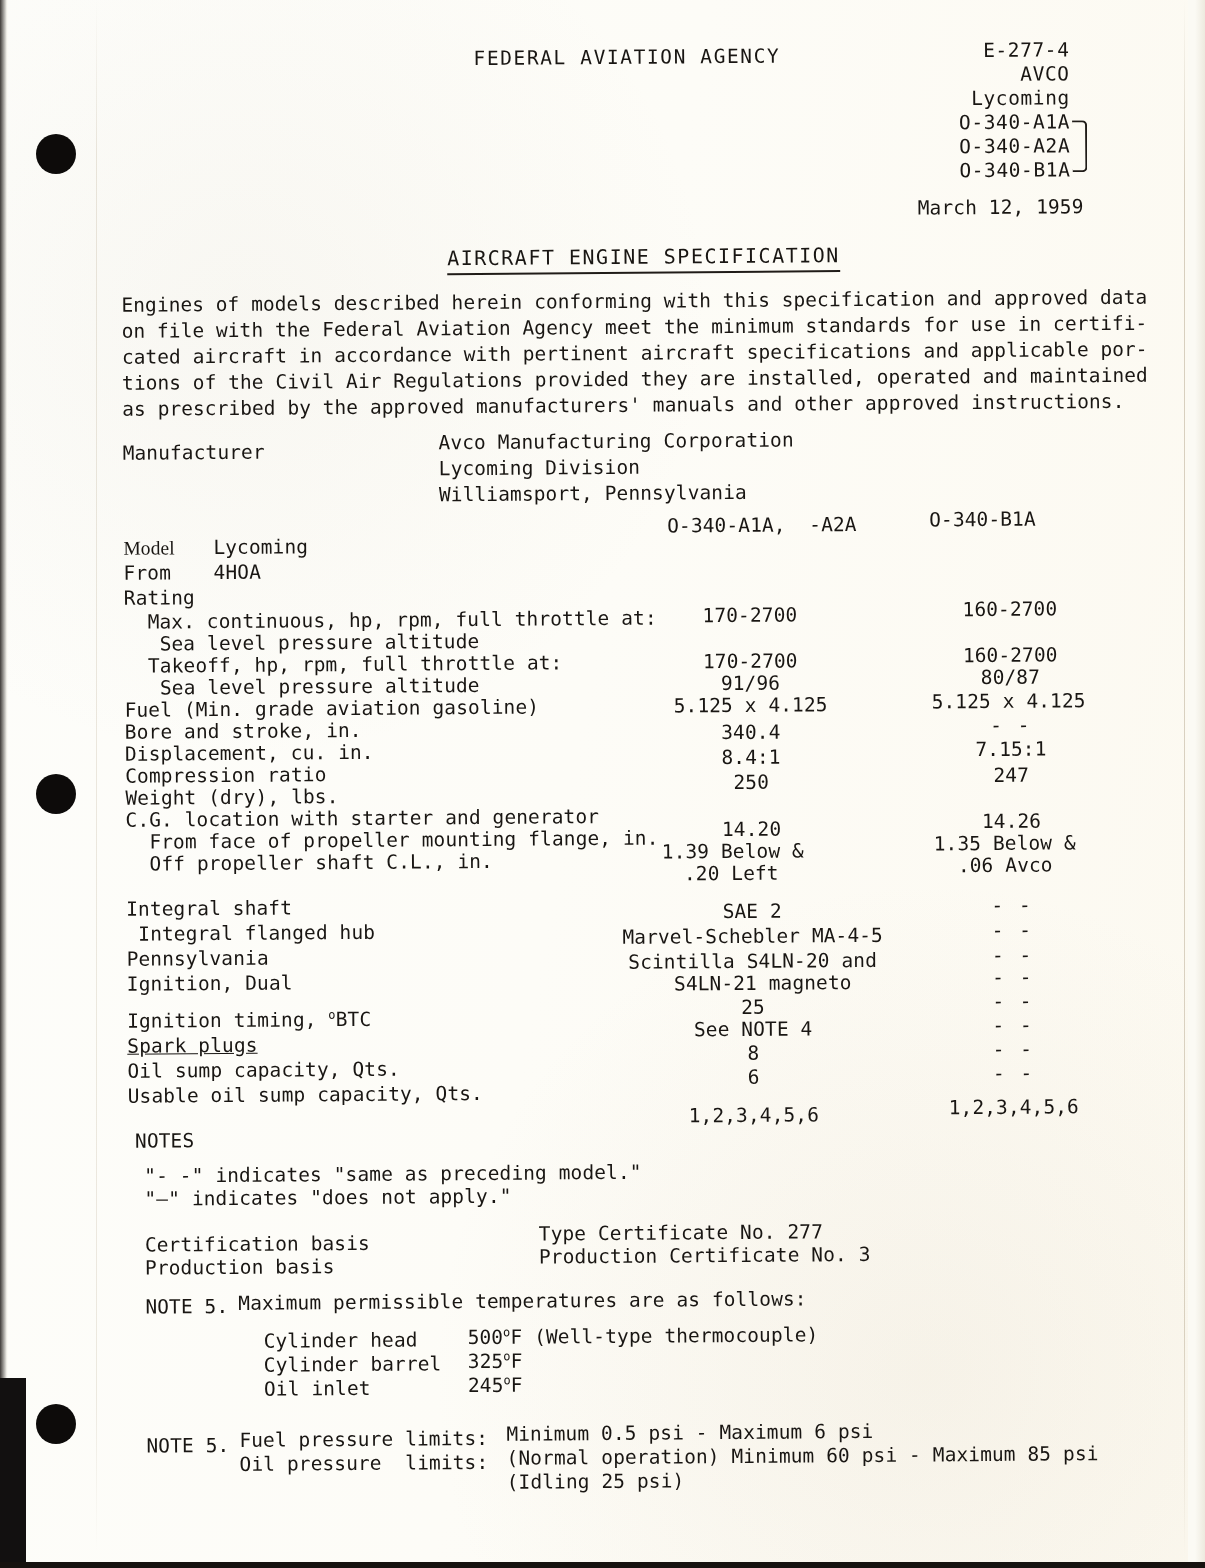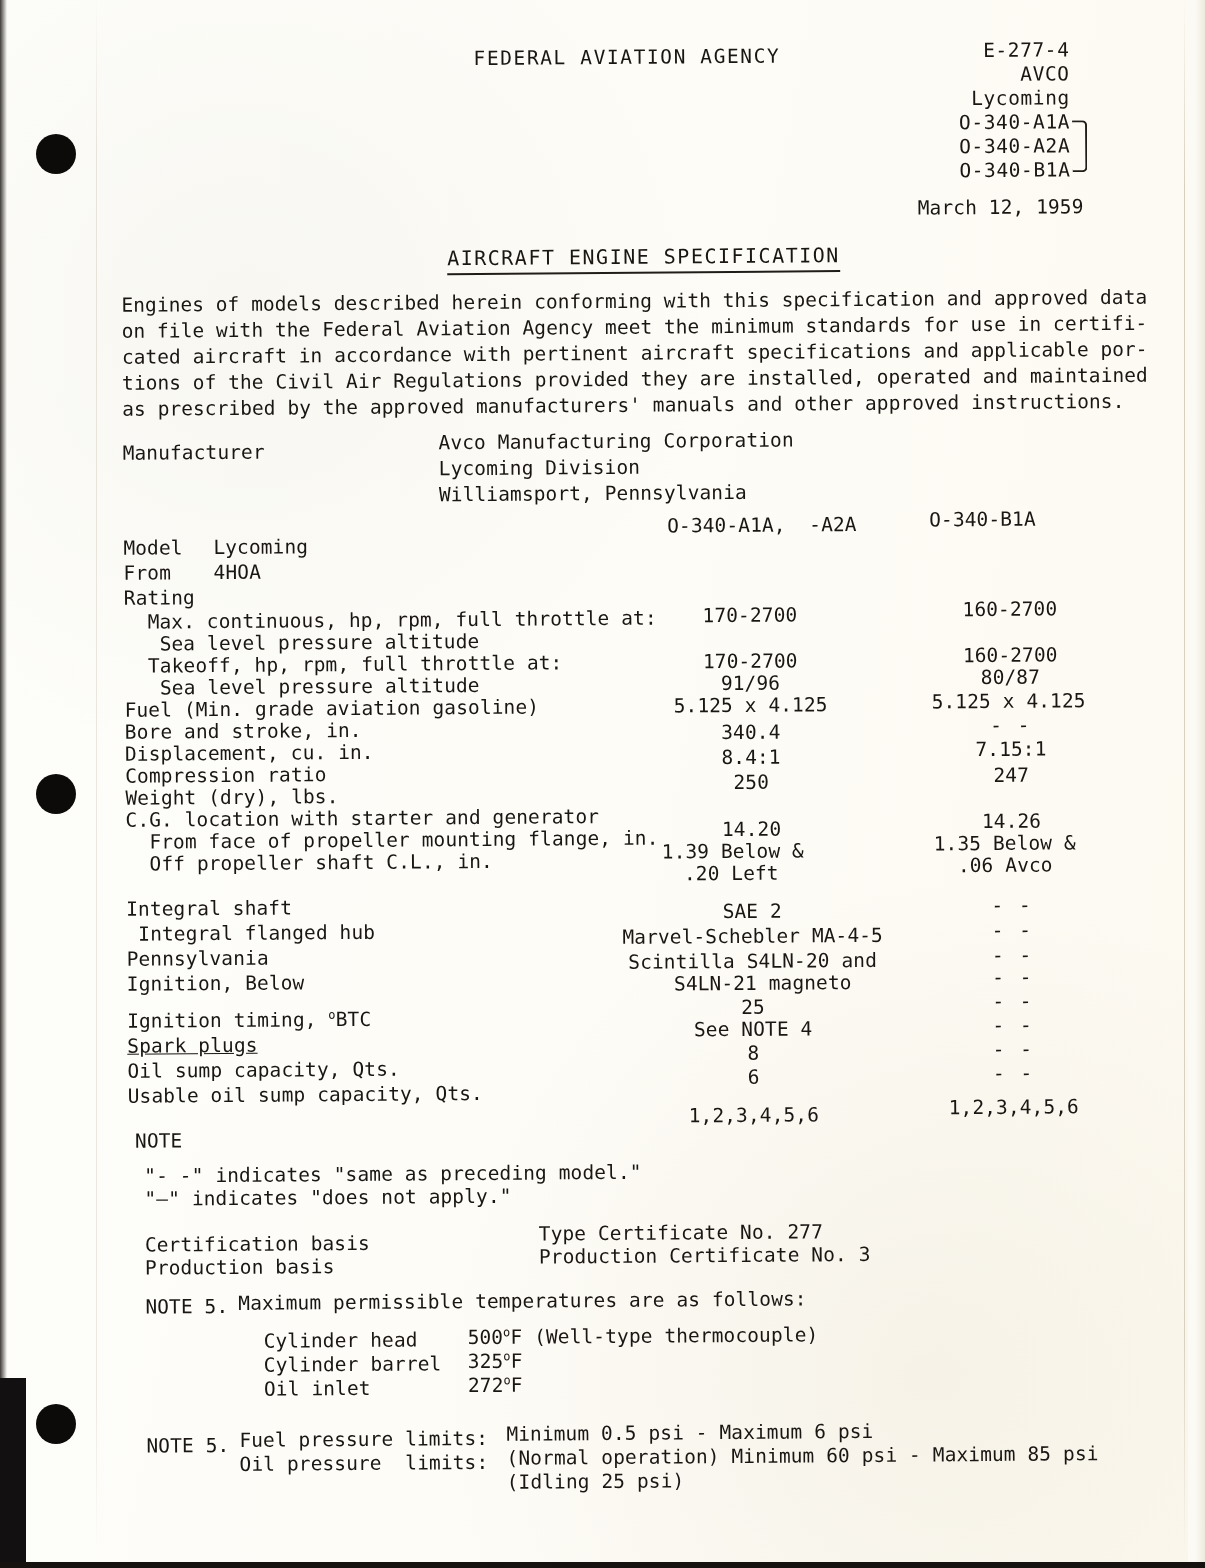--- a/index.html
+++ b/index.html
@@ -195,21 +195,21 @@
     <div class="t para" style="left:124px; top:393px;">as prescribed by the approved manufacturers' manuals and other approved instructions.</div>
 
     <div class="t" style="left:124px; top:437px;">Manufacturer</div>
     <div class="t" style="left:440px; top:429px;">Avco Manufacturing Corporation</div>
     <div class="t" style="left:440px; top:455px;">Lycoming Division</div>
     <div class="t" style="left:440px; top:481px;">Williamsport, Pennsylvania</div>
 
     <div class="t" style="left:668px; top:514px;">O-340-A1A,  -A2A</div>
     <div class="t" style="left:930px; top:510px;">O-340-B1A</div>
 
-    <div class="t" style="left:124px; top:532px;">Model</div>
+    <div class="t" style="left:124px; top:532px;font-family:Liberation Serif, serif;">Model</div>
     <div class="t" style="left:214px; top:532px;">Lycoming</div>
     <div class="t" style="left:124px; top:557px;">From</div>
     <div class="t" style="left:214px; top:557px;">4HOA</div>
     <div class="t" style="left:124px; top:582px;">Rating</div>
 
     <div class="t blk" style="left:124px; top:606px;">  Max. continuous, hp, rpm, full throttle at:</div>
     <div class="t blk" style="left:124px; top:628px;">   Sea level pressure altitude</div>
     <div class="t blk" style="left:124px; top:650px;">  Takeoff, hp, rpm, full throttle at:</div>
     <div class="t blk" style="left:124px; top:672px;">   Sea level pressure altitude</div>
     <div class="t blk" style="left:124px; top:694px;">Fuel (Min. grade aviation gasoline)</div>
@@ -239,21 +239,21 @@
     <div class="t ctr dash" style="left:920px; top:716px; width:180px;">- -</div>
     <div class="t ctr" style="left:920px; top:740px; width:180px;">7.15:1</div>
     <div class="t ctr" style="left:920px; top:766px; width:180px;">247</div>
     <div class="t ctr" style="left:920px; top:812px; width:180px;">14.26</div>
     <div class="t" style="left:932px; top:834px;">1.35 Below &amp;</div>
     <div class="t" style="left:956px; top:856px;">.06 Avco</div>
 
     <div class="t blk" style="left:124px; top:893px;">Integral shaft</div>
     <div class="t blk" style="left:124px; top:918px;"> Integral flanged hub</div>
     <div class="t blk" style="left:124px; top:943px;">Pennsylvania</div>
-    <div class="t blk" style="left:124px; top:968px;">Ignition, Below</div>
+    <div class="t blk" style="left:124px; top:968px;">Ignition, Dual</div>
 
     <div class="t blk" style="left:124px; top:1005px;">Ignition timing, <span class="sup">o</span>BTC</div>
     <div class="t blk" style="left:124px; top:1030px;text-decoration:underline;">Spark plugs</div>
     <div class="t blk" style="left:124px; top:1055px;">Oil sump capacity, Qts.</div>
     <div class="t blk" style="left:124px; top:1080px;">Usable oil sump capacity, Qts.</div>
 
     <div class="t ctr" style="left:660px; top:900px; width:180px;">SAE 2</div>
     <div class="t ctr" style="left:620px; top:925px; width:260px;">Marvel-Schebler MA-4-5</div>
     <div class="t ctr" style="left:620px; top:950px; width:260px;">Scintilla S4LN-20 and</div>
     <div class="t ctr" style="left:640px; top:972px; width:240px;">S4LN-21 magneto</div>
@@ -264,21 +264,21 @@
 
     <div class="t ctr dash" style="left:930px; top:896px; width:160px;">- -</div>
     <div class="t ctr dash" style="left:930px; top:921px; width:160px;">- -</div>
     <div class="t ctr dash" style="left:930px; top:946px; width:160px;">- -</div>
     <div class="t ctr dash" style="left:930px; top:968px; width:160px;">- -</div>
     <div class="t ctr dash" style="left:930px; top:992px; width:160px;">- -</div>
     <div class="t ctr dash" style="left:930px; top:1016px; width:160px;">- -</div>
     <div class="t ctr dash" style="left:930px; top:1040px; width:160px;">- -</div>
     <div class="t ctr dash" style="left:930px; top:1064px; width:160px;">- -</div>
 
-    <div class="t" style="left:131px; top:1125px;">NOTE</div>
+    <div class="t" style="left:131px; top:1125px;">NOTES</div>
     <div class="t ctr" style="left:660px; top:1104px; width:180px;">1,2,3,4,5,6</div>
     <div class="t ctr" style="left:920px; top:1098px; width:180px;">1,2,3,4,5,6</div>
 
     <div class="t" style="left:140px; top:1160px;">"- -" indicates "same as preceding model."</div>
     <div class="t" style="left:140px; top:1183px;">"—" indicates "does not apply."</div>
 
     <div class="t" style="left:140px; top:1229px;">Certification basis</div>
     <div class="t" style="left:140px; top:1252px;">Production basis</div>
     <div class="t" style="left:534px; top:1221px;">Type Certificate No. 277</div>
     <div class="t" style="left:534px; top:1244px;">Production Certificate No. 3</div>
@@ -286,21 +286,21 @@
     <div class="t" style="left:140px; top:1291px;">NOTE 5.</div>
     <div class="t" style="left:233px; top:1288px;">Maximum permissible temperatures are as follows:</div>
 
     <div class="t" style="left:258px; top:1326px;">Cylinder head</div>
     <div class="t" style="left:462px; top:1324px;"><span>500</span><span class="sup">o</span><span>F (Well-type thermocouple)</span></div>
 
     <div class="t" style="left:258px; top:1350px;">Cylinder barrel</div>
     <div class="t" style="left:462px; top:1348px;"><span>325</span><span class="sup">o</span><span>F</span></div>
 
     <div class="t" style="left:258px; top:1374px;">Oil inlet</div>
-    <div class="t" style="left:462px; top:1372px;"><span>272</span><span class="sup">o</span><span>F</span></div>
+    <div class="t" style="left:462px; top:1372px;"><span>245</span><span class="sup">o</span><span>F</span></div>
 
     <div class="t" style="left:140px; top:1430px;">NOTE 5.</div>
     <div class="t" style="left:233px; top:1425px;">Fuel pressure limits:</div>
     <div class="t" style="left:500px; top:1421px;">Minimum 0.5 psi - Maximum 6 psi</div>
     <div class="t" style="left:233px; top:1449px;">Oil pressure  limits:</div>
     <div class="t" style="left:500px; top:1445px;">(Normal operation) Minimum 60 psi - Maximum 85 psi</div>
     <div class="t" style="left:500px; top:1469px;">(Idling 25 psi)</div>
 
   </div>
 </div>

